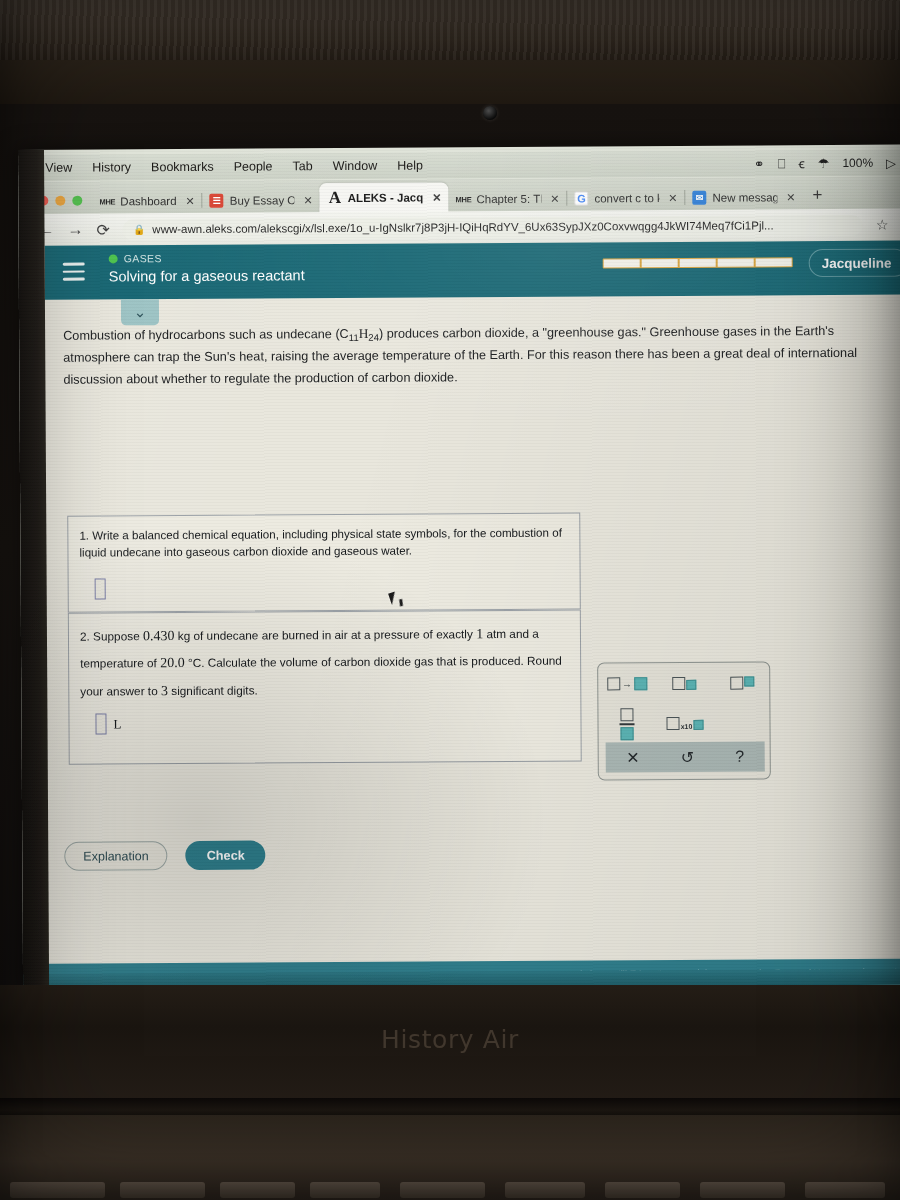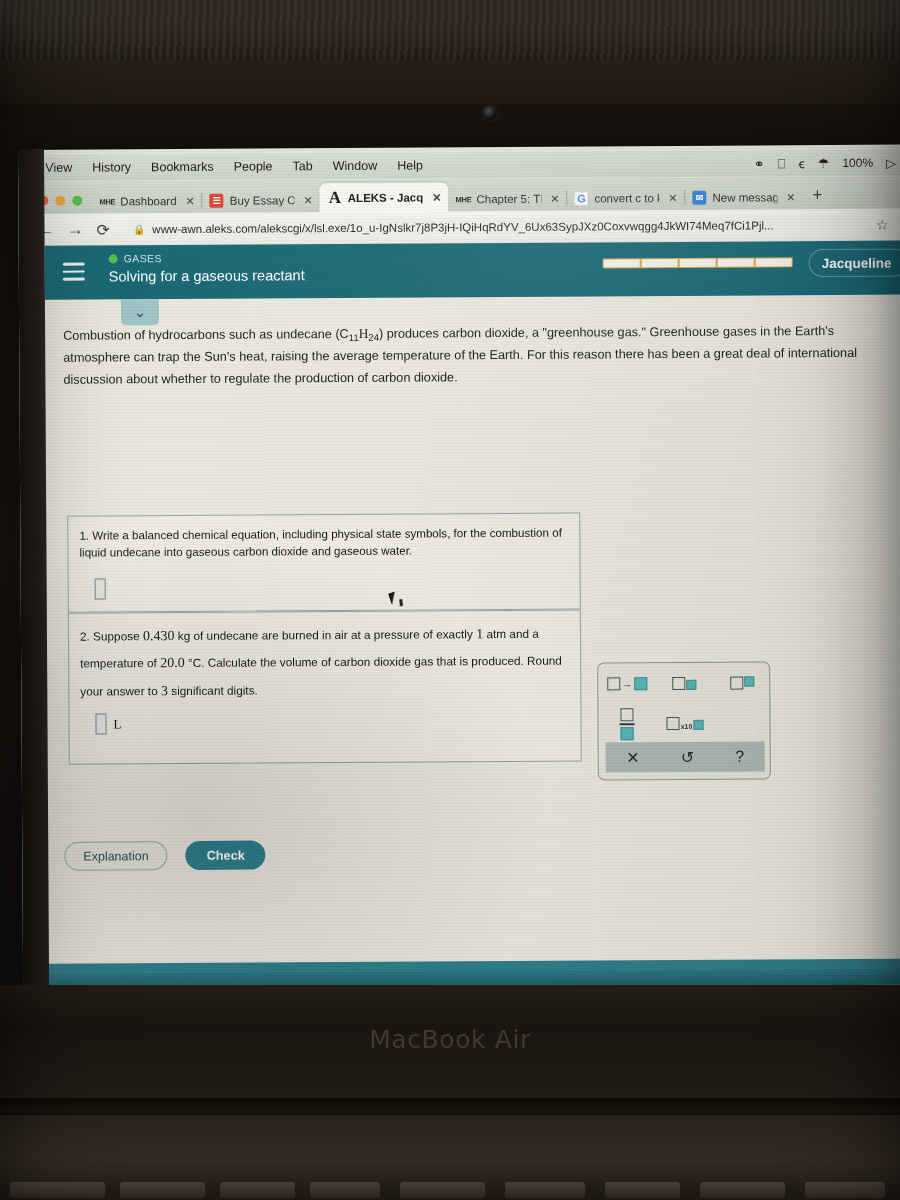--- a/index.html
+++ b/index.html
@@ -519,21 +519,21 @@
       <div>p</div>
       <div>m</div>
     </div>
 
     <div class="glare"></div>
     <div class="scanlines"></div>
     <div class="blurcoat"></div>
   </div>
 
   <div class="deck"></div>
-  <div class="deck-label">MacBook Air</div>
+  <div class="deck-label">History Air</div>
   <div class="hinge"></div>
   <div class="desk-bottom"></div>
   <div class="keycap-row">
     <span class="keycap" style="left:10px;width:95px;"></span>
     <span class="keycap" style="left:120px;width:85px;"></span>
     <span class="keycap" style="left:220px;width:75px;"></span>
     <span class="keycap" style="left:310px;width:70px;"></span>
     <span class="keycap" style="left:400px;width:85px;"></span>
     <span class="keycap" style="left:505px;width:80px;"></span>
     <span class="keycap" style="left:605px;width:75px;"></span>

